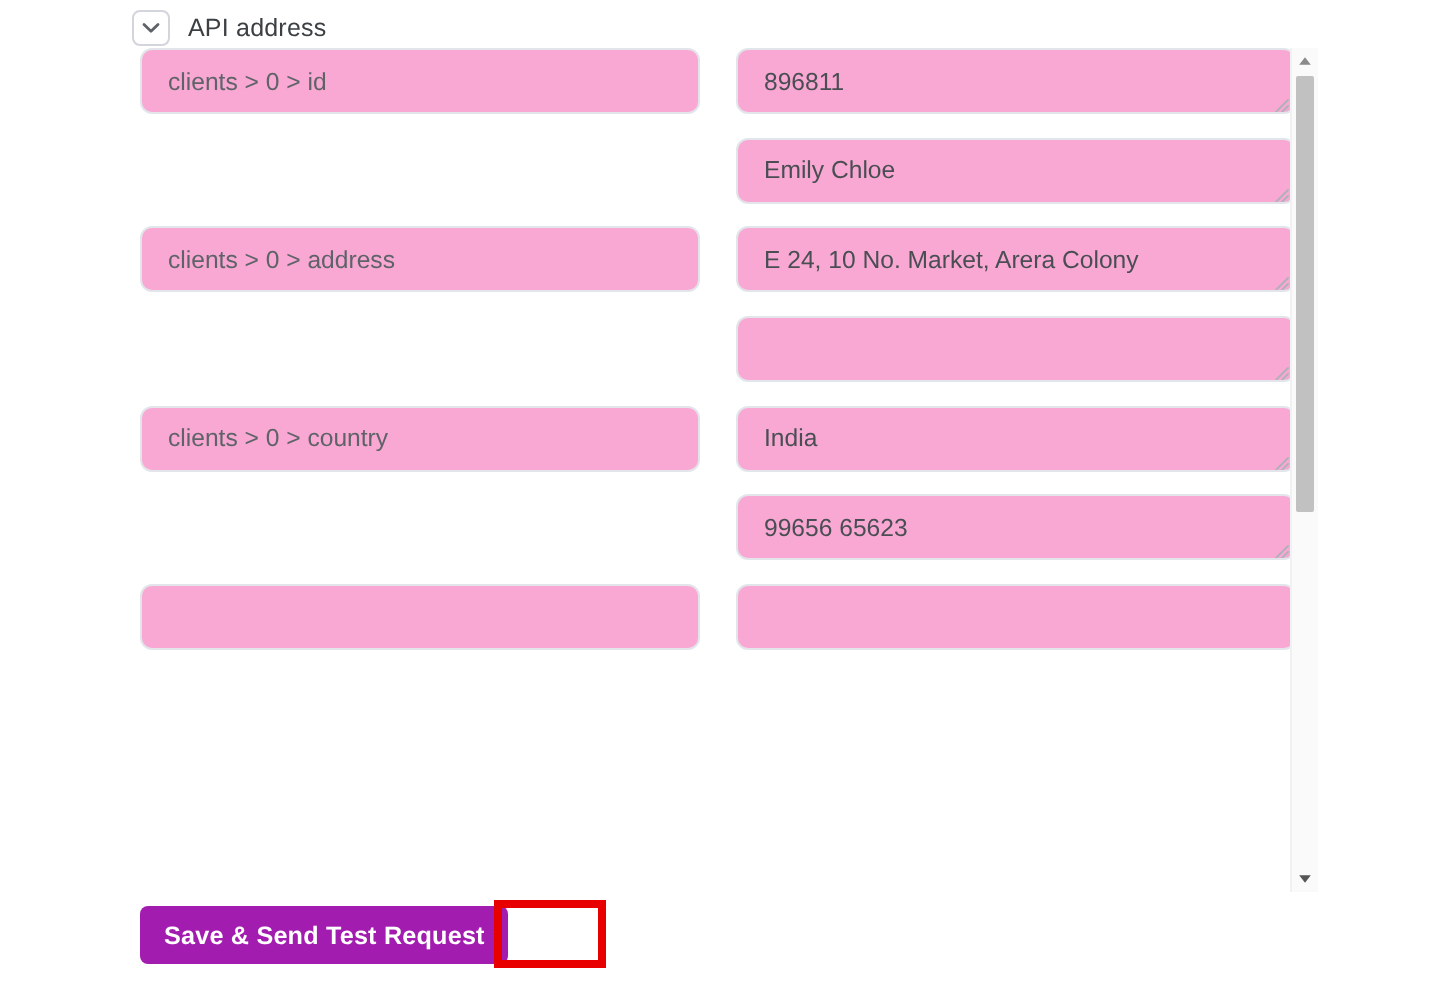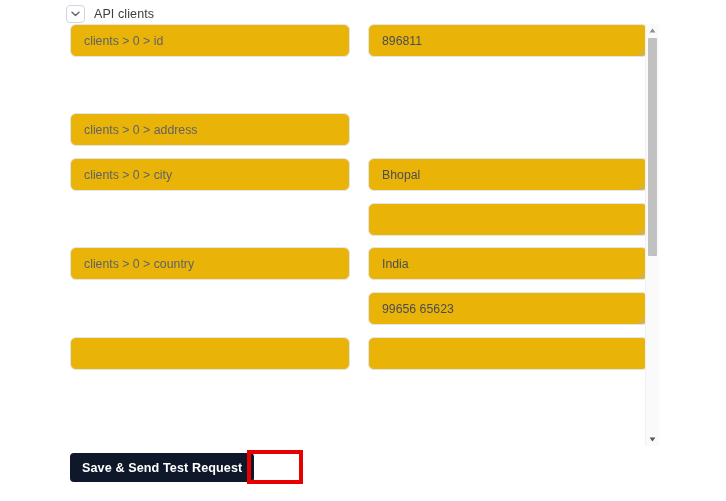--- a/index.html
+++ b/index.html
@@ -67,21 +67,21 @@
   }
 
   .map-row {
     position: relative;
     height: 44.7px;
   }
 
   .field {
     position: absolute;
     box-sizing: border-box;
-    background: #eab308;
+    background: #f9a8d4;
     border: 1px solid #e2e5e9;
     border-radius: 6px;
     height: 33px;
     font-size: 12.3px;
     color: #5f6368;
     padding: 0 0 0 13px;
     display: flex;
     align-items: center;
     white-space: nowrap;
     overflow: hidden;
@@ -152,21 +152,21 @@
     width: 726px;
     height: 55px;
     background: #ffffff;
   }
   .btn-primary {
     position: absolute;
     left: 70px;
     top: 7px;
     height: 29px;
     padding: 0 12px;
-    background: #0f172a;
+    background: #a21caf;
     color: #ffffff;
     border: none;
     border-radius: 4px;
     font-size: 12.6px;
     font-family: "Liberation Sans", sans-serif;
     font-weight: bold;
     cursor: pointer;
     letter-spacing: .1px;
     white-space: nowrap;
   }
@@ -188,39 +188,39 @@
 <div id="app">
 
   <div class="section-header">
     <button class="collapse-btn">
       <span>
         <svg width="9" height="6" viewBox="0 0 9 6">
           <path d="M1 1.2 L4.5 4.6 L8 1.2" fill="none" stroke="#5f6368" stroke-width="1.4" stroke-linecap="round" stroke-linejoin="round"></path>
         </svg>
       </span>
     </button>
-    <span class="section-title">API clients</span>
+    <span class="section-title">API address</span>
   </div>
 
   <div class="rows-viewport">
     <div class="rows-inner" id="rows-inner">
         <div class="map-row">
           <div class="field field-left">clients &gt; 0 &gt; id</div>
           <div class="field field-right">896811<span class="grip"><svg width="9" height="9" viewBox="0 0 9 9">
                 <path d="M8 2 L2 8 M8 5 L5 8 M8 7.6 L7.6 8" stroke="#aeb2b8" stroke-width="0.9" fill="none" stroke-linecap="round"></path>
               </svg></span></div>
         </div>
         <div class="map-row">
+          <div class="field field-right">Emily Chloe<span class="grip"><svg width="9" height="9" viewBox="0 0 9 9">
+                <path d="M8 2 L2 8 M8 5 L5 8 M8 7.6 L7.6 8" stroke="#aeb2b8" stroke-width="0.9" fill="none" stroke-linecap="round"></path>
+              </svg></span></div>
         </div>
         <div class="map-row">
           <div class="field field-left">clients &gt; 0 &gt; address</div>
-        </div>
-        <div class="map-row">
-          <div class="field field-left">clients &gt; 0 &gt; city</div>
-          <div class="field field-right">Bhopal<span class="grip"><svg width="9" height="9" viewBox="0 0 9 9">
+          <div class="field field-right">E 24, 10 No. Market, Arera Colony<span class="grip"><svg width="9" height="9" viewBox="0 0 9 9">
                 <path d="M8 2 L2 8 M8 5 L5 8 M8 7.6 L7.6 8" stroke="#aeb2b8" stroke-width="0.9" fill="none" stroke-linecap="round"></path>
               </svg></span></div>
         </div>
         <div class="map-row">
           <div class="field field-right">
             <span class="grip"><svg width="9" height="9" viewBox="0 0 9 9">
                 <path d="M8 2 L2 8 M8 5 L5 8 M8 7.6 L7.6 8" stroke="#aeb2b8" stroke-width="0.9" fill="none" stroke-linecap="round"></path>
               </svg></span>
           </div>
         </div>

